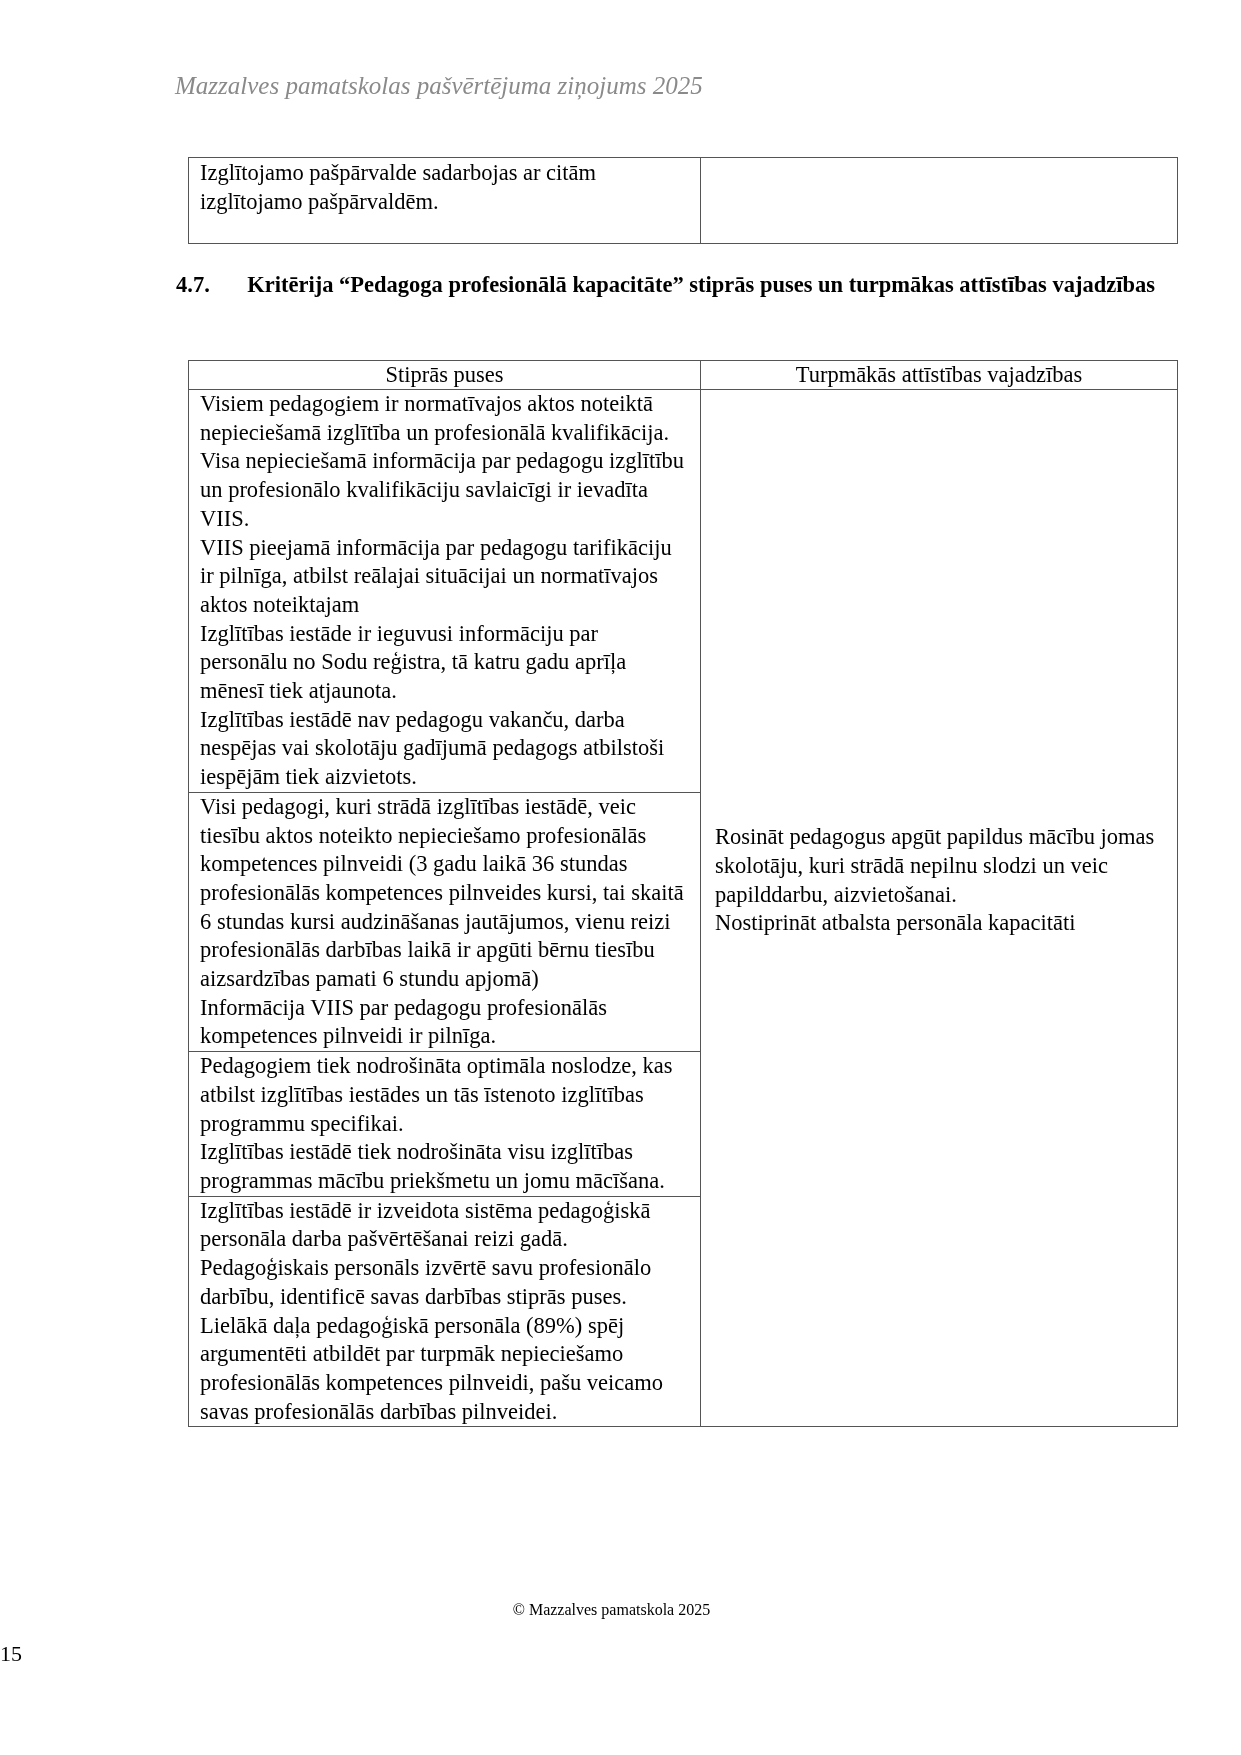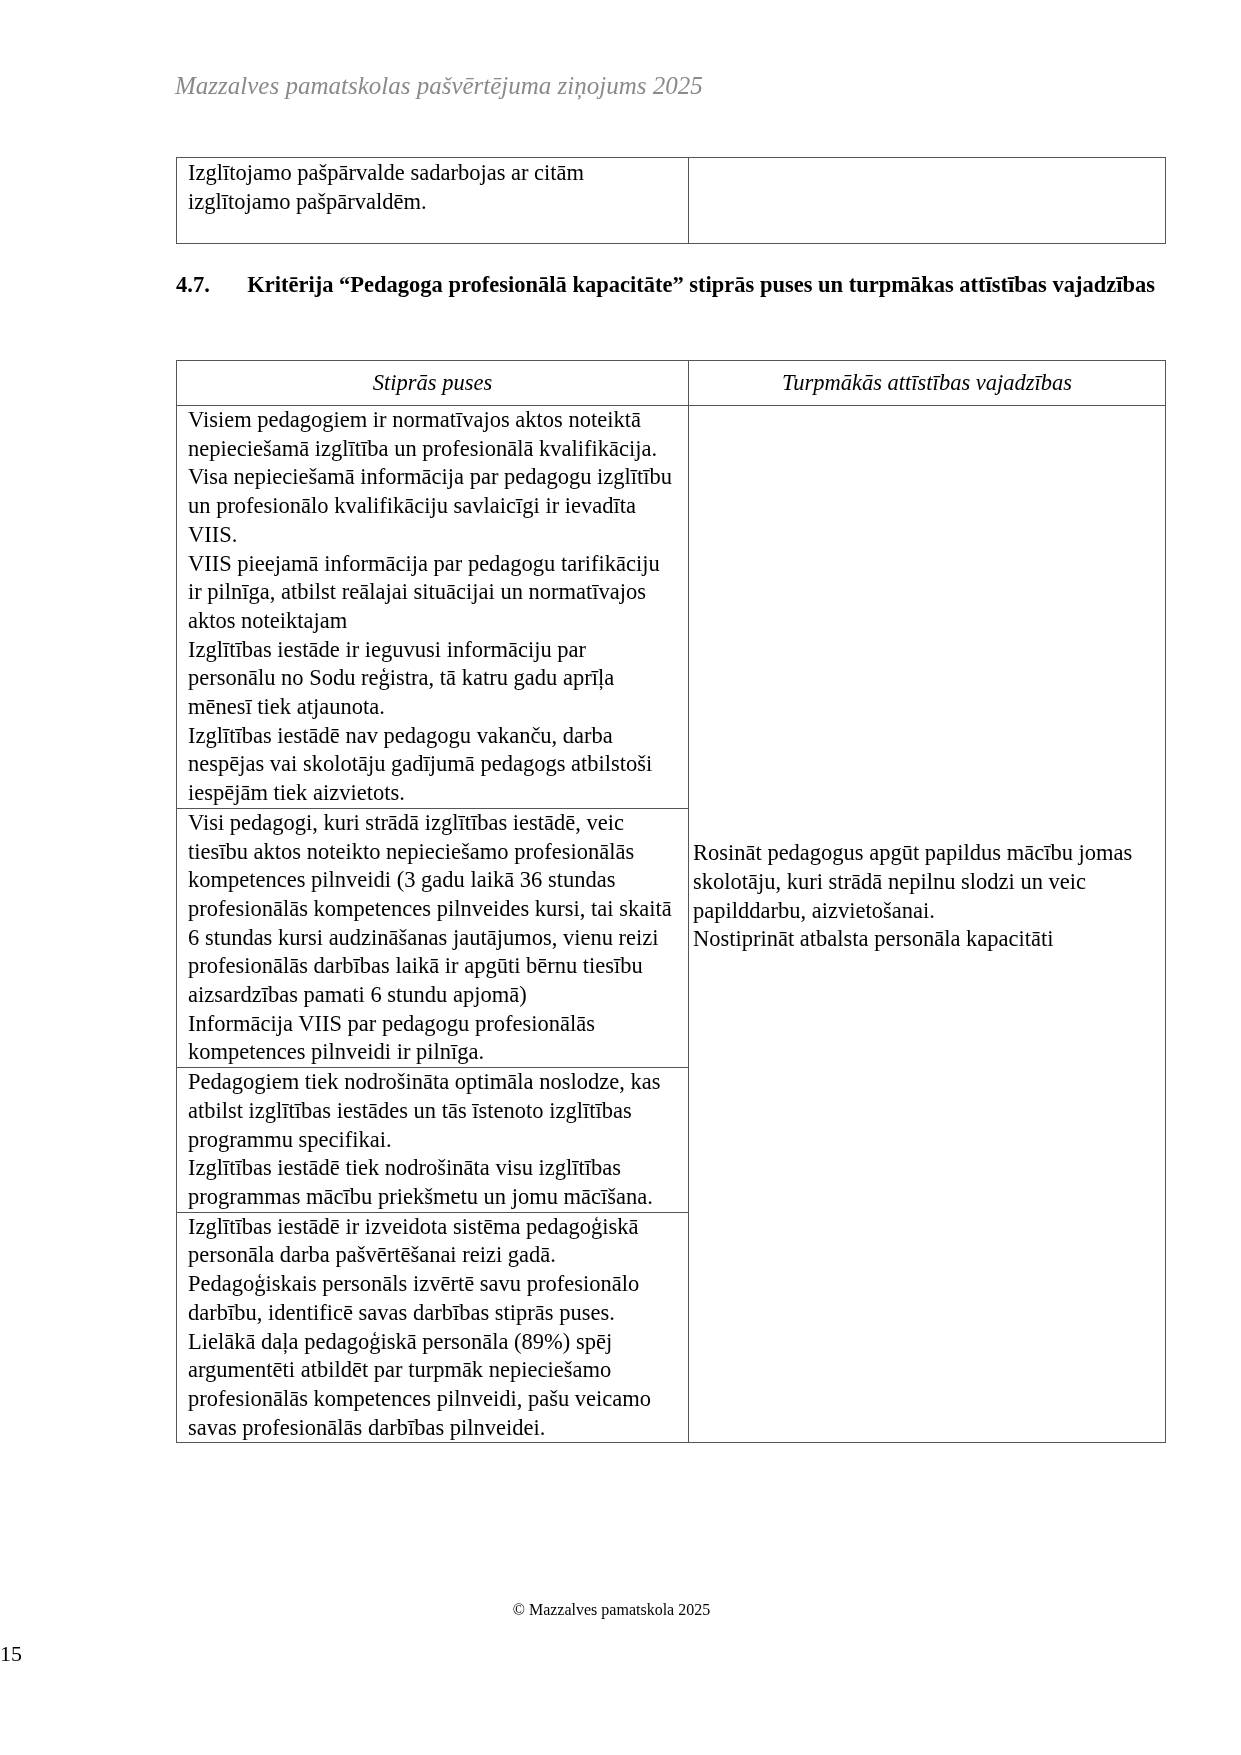--- a/index.html
+++ b/index.html
@@ -6,38 +6,38 @@
     body {
       width: 1241px; height: 1755px; position: relative; overflow: hidden;
       font-family: "Liberation Serif", serif; color: #000;
     }
     .running-header {
       position: absolute; left: 175px; top: 72px;
       font-size: 25px; font-style: italic; color: #8a8a8a;
       white-space: nowrap;
     }
     .running-header b { font-weight: normal; }
-    table { border-collapse: collapse; position: absolute; table-layout: fixed; }
+    table { border-collapse: collapse; position: absolute; table-layout: fixed; margin-left: 12px; }
     td, th {
       border: 1px solid #555; vertical-align: top;
       font-size: 22.5px; line-height: 28.7px; font-weight: normal;
       padding: 0 10px 0 11px;
     }
     .top-table { left: 176px; top: 157px; width: 989px; }
     .top-table td { height: 84px; padding-top: 1px; }
     .section-heading {
       position: absolute; left: 176px; top: 270px; width: 960px;
       font-size: 22.5px; font-weight: bold; line-height: 29px;
     }
     .section-heading .num { position: absolute; left: 0; top: 0; }
     .section-heading .title { position: absolute; left: 59px; top: 0; width: 920px; text-align: right; }
     .main-table { left: 176px; top: 360px; width: 989px; }
-    .main-table th { font-style: italic; text-align: center; height: 28px; line-height: 28px; padding: 8px; }
+    .main-table th { text-align: center; height: 28px; line-height: 28px; padding: 0; }
     .main-table td p { margin: 0; }
-    .dev-cell { vertical-align: middle; padding-left: 4px; }
+    .dev-cell { vertical-align: middle; padding-left: 14px; }
     .dev-inner { margin-top: -55px; }
     .footer-copy {
       position: absolute; left: 0; width: 1223px; top: 1601px; text-align: center;
       font-size: 16px;
     }
     .page-number {
       position: absolute; left: 0; width: 1241px; top: 1641px; text-align: left;
       font-size: 22px;
     }
   </style>

